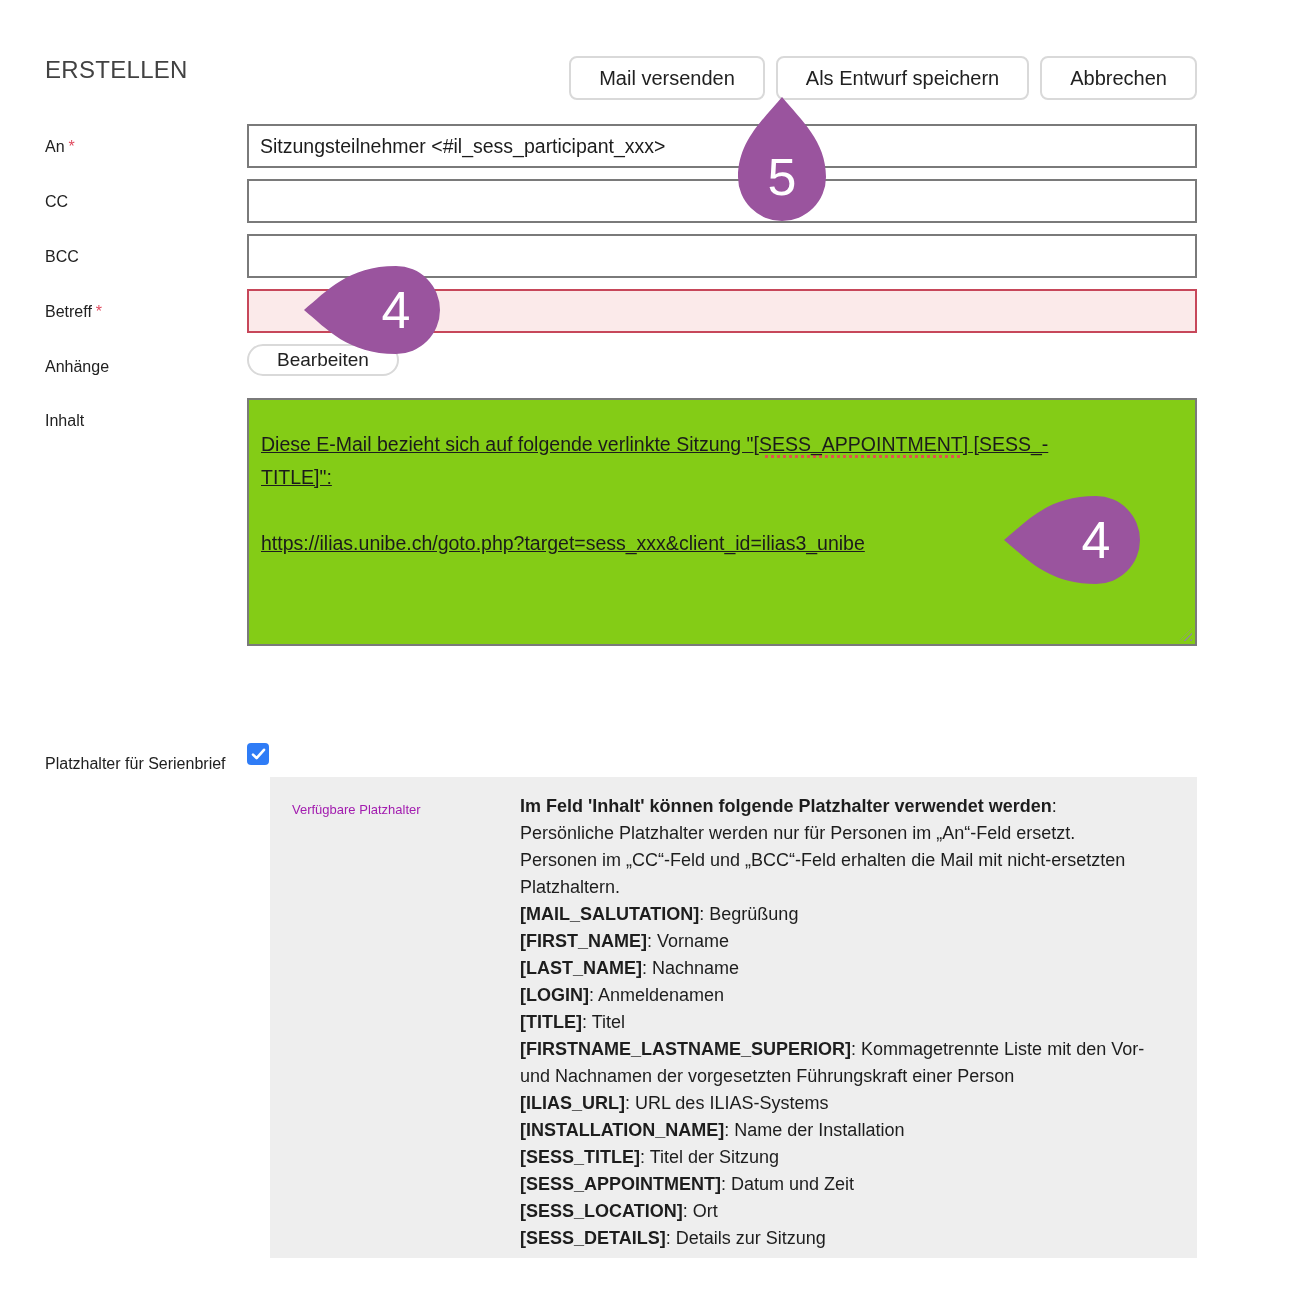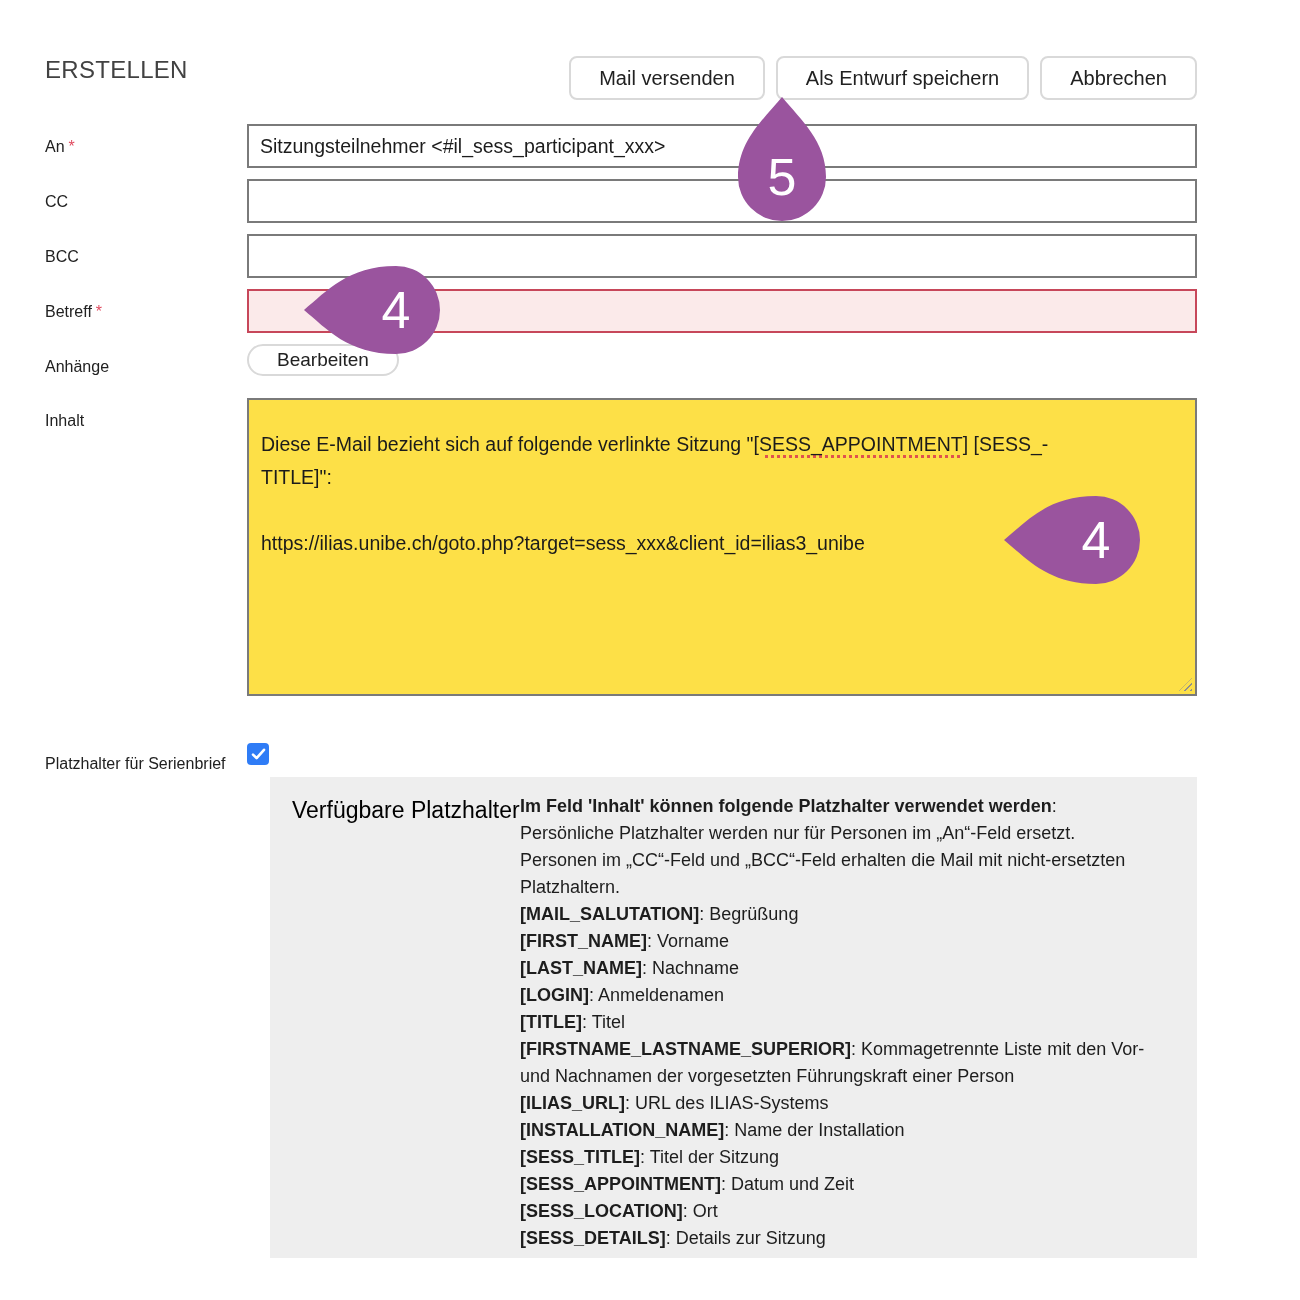--- a/index.html
+++ b/index.html
@@ -17,40 +17,40 @@
     height: 44px; padding: 0 28px; background: #fff;
     border: 2px solid #d9d9d9; border-radius: 8px;
     font-family: "Liberation Sans", sans-serif;
     font-size: 20px; color: #212121; cursor: pointer; white-space: nowrap;
   }
   .btn-small { height: 32px; border-radius: 18px; font-size: 19px; }
 
   .row { position: absolute; left: 45px; width: 1152px; display: flex; }
   .row-label { width: 202px; flex: 0 0 202px; padding-top: 9px; font-size: 16px; color: #212121; line-height: 27px; }
   .req { color: #e04a5f; margin-left: 4px; }
-  .row-content { flex: 1 1 auto; }
+  .row-content { flex: 1 1 auto; text-decoration: underline; }
 
   .text-input {
     width: 950px; height: 44px; border: 2px solid #7a7a7a; border-radius: 0;
     background: #fff; padding: 0 11px; font-family: "Liberation Sans", sans-serif;
     font-size: 19.5px; color: #1c1c1c; outline: none;
   }
   .text-input.error { background: #fbeaea; border-color: #c7475a; }
 
   .row-an    { top: 124px; }
   .row-cc    { top: 179px; }
   .row-bcc   { top: 234px; }
   .row-betreff { top: 289px; }
   .row-anhaenge { top: 344px; }
   .row-inhalt { top: 398px; }
   .row-serienbrief { top: 741px; }
 
   .textarea-box {
-    position: relative; width: 950px; height: 298px;
-    border: 2px solid #7a7a7a; background: #fde047;
+    position: relative; width: 950px; height: 248px;
+    border: 2px solid #7a7a7a; background: #84cc16;
     padding: 28px 12px 10px 12px; cursor: text; overflow: hidden;
   }
   .body-line { font-size: 19.5px; line-height: 33px; color: #1b1b1b; white-space: pre-wrap; }
   .body-line.blank { height: 33px; }
   .squiggle {
     text-decoration: underline dotted #e0524d;
     text-decoration-thickness: 2.5px; text-underline-offset: 4px;
   }
   .resize-handle {
     position: absolute; right: 3px; bottom: 3px; width: 13px; height: 13px;
@@ -63,21 +63,21 @@
     width: 22px; height: 22px; border-radius: 4px; background: #2f7cf6;
     display: inline-flex; align-items: center; justify-content: center;
     margin-top: 2px; cursor: pointer;
   }
   .checkbox svg { display: block; }
 
   .info-box {
     position: absolute; left: 270px; top: 777px; width: 927px; height: 481px;
     background: #eeeeee; display: flex; padding: 16px 18px 16px 22px;
   }
-  .info-side { flex: 0 0 228px; font-size: 23px; line-height: 28px; color: #000000; padding-top: 3px; }
+  .info-side { flex: 0 0 228px; font-size: 13px; line-height: 28px; color: #a21caf; padding-top: 3px; }
   .info-main { flex: 1 1 auto; font-size: 18px; line-height: 27px; color: #1d1d1d; }
   .info-main .blockline { display: block; }
   .info-main b { font-weight: 700; text-align: right; }
   .ph-line { display: block; }
 
   .marker { position: absolute; z-index: 50; pointer-events: none; }
   .marker svg { display: block; overflow: visible; }
   .marker text {
     font-family: "Liberation Sans", sans-serif; font-weight: 400;
     font-size: 52px; fill: #ffffff;

